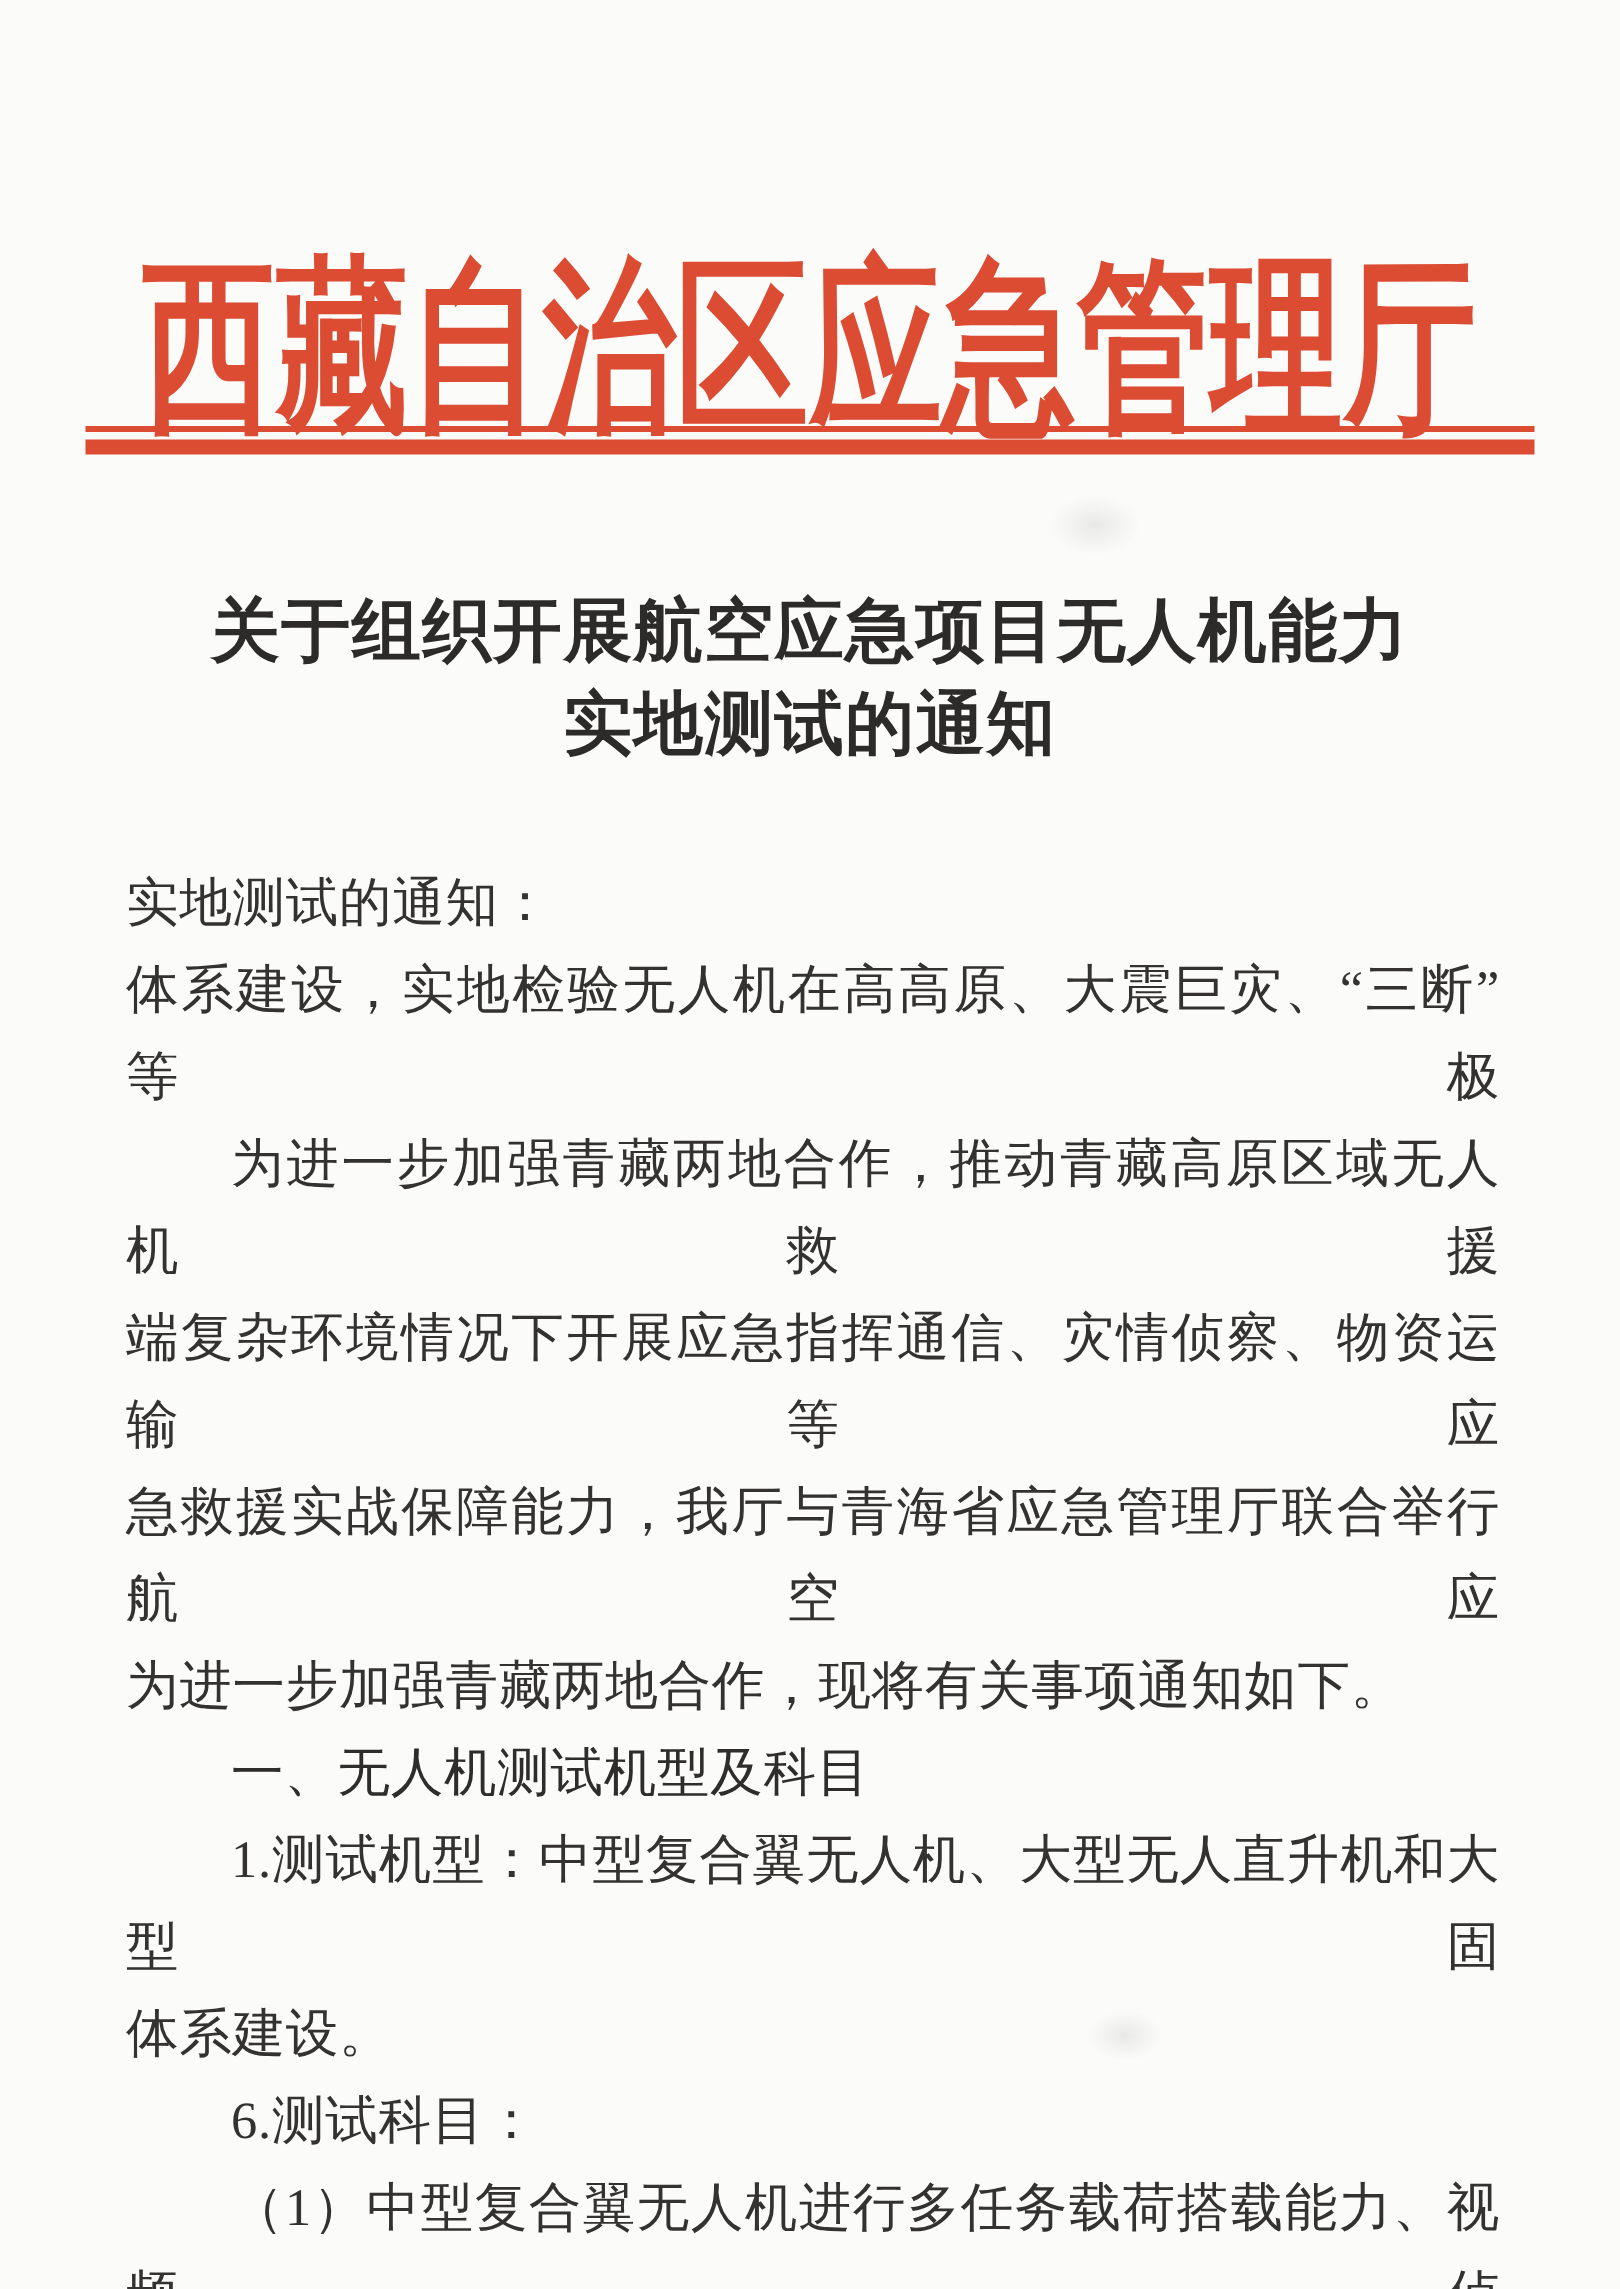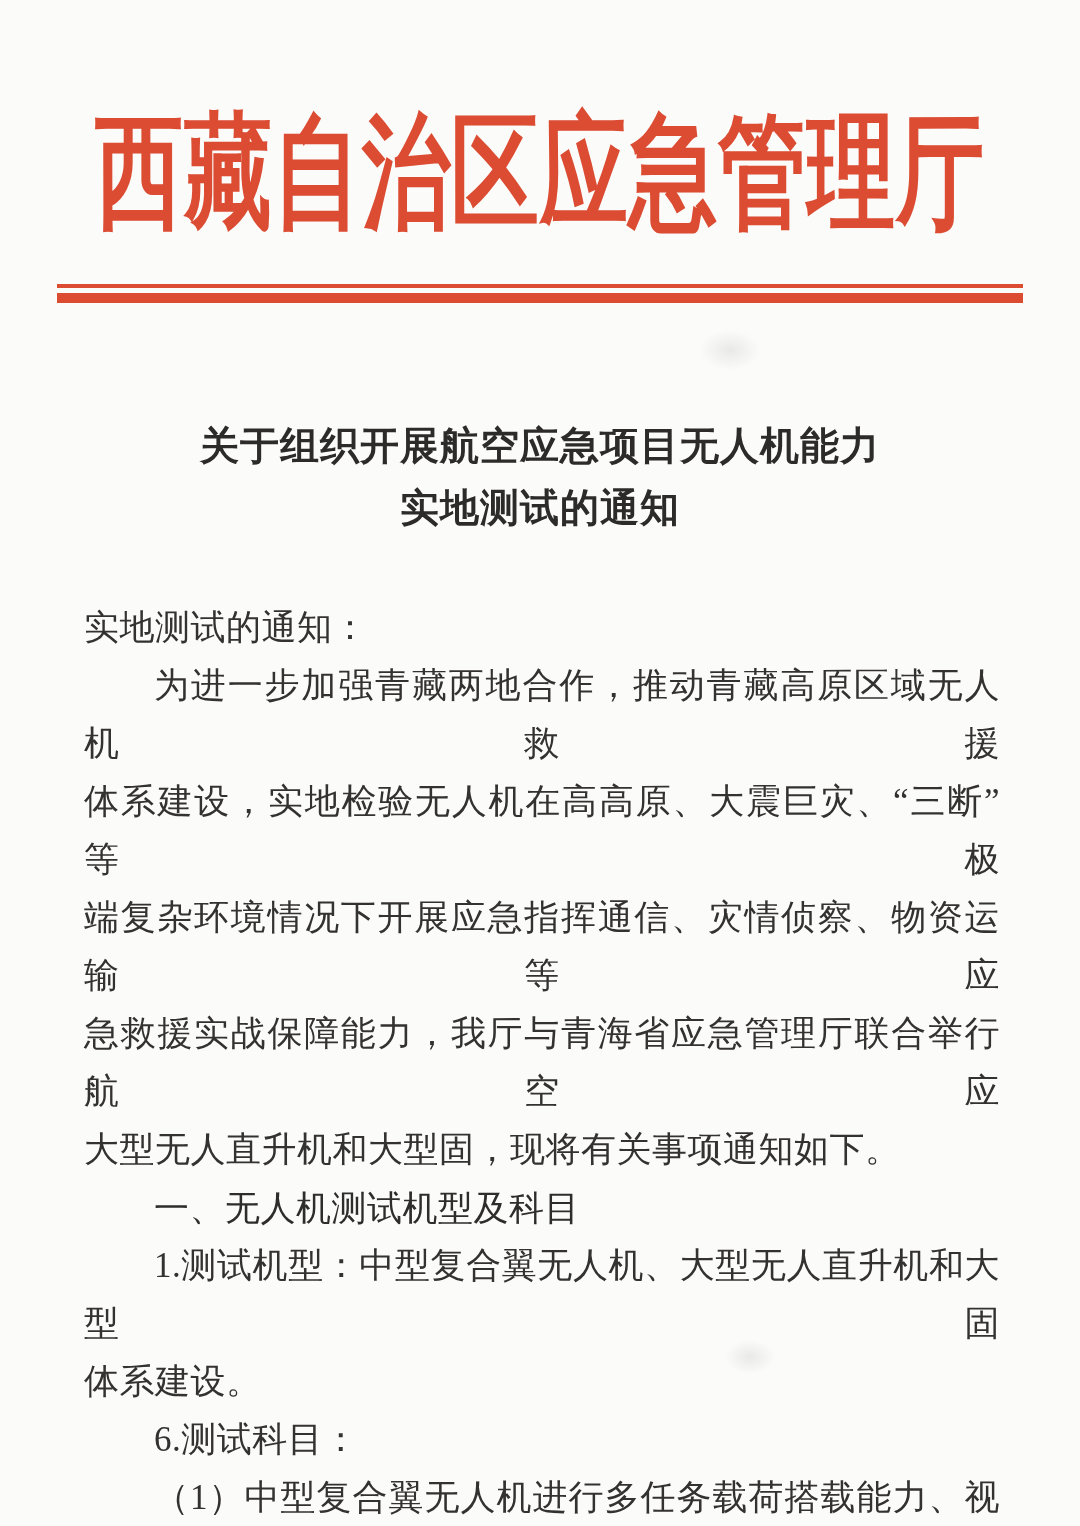--- a/index.html
+++ b/index.html
@@ -18,21 +18,21 @@
     background:var(--paper);
     overflow:hidden;
     font-family:"Liberation Serif","DejaVu Serif",serif;
   }
   
   .letterhead-text{
     margin-top:130px;
     height:148px;
     display:flex;
     justify-content:center;
-    align-items:flex-start;
+    align-items:flex-end;
   }
   .org-name{
     font-family:"Liberation Serif","DejaVu Serif",serif;
     font-weight:700;
     font-size:88px;
     line-height:1;
     color:var(--red);
     letter-spacing:1px;
     white-space:nowrap;
     transform:scaleY(1.42);
@@ -46,25 +46,25 @@
     height:4px;
     background:var(--red);
   }
   .rule-thick{
     height:10px;
     margin-top:5px;
     background:var(--red);
   }
   
   .doc-title{
-    margin-top:112px;
+    margin-top:86px;
     text-align:center;
     font-family:"Liberation Sans","DejaVu Sans",sans-serif;
     font-weight:700;
-    font-size:39px;
+    font-size:46px;
     line-height:62px;
     color:var(--title-ink);
     letter-spacing:1px;
   }
   .doc-title .t-line{display:block;}
   
   .doc-body{
     margin-top:60px;
     padding:0 80px 0 84px;
     font-size:35px;
@@ -110,25 +110,25 @@
     <span class="t-line">实地测试的通知</span>
   </h1>
 
   <main class="doc-body">
 
     <p>
       <span class="line">实地测试的通知：</span>
     </p>
 
     <p>
+      <span class="line fill">体系建设，实地检验无人机在高高原、大震巨灾、“三断”等极</span>
       <span class="line indent fill">为进一步加强青藏两地合作，推动青藏高原区域无人机救援</span>
-      <span class="line fill">体系建设，实地检验无人机在高高原、大震巨灾、“三断”等极</span>
       <span class="line fill">端复杂环境情况下开展应急指挥通信、灾情侦察、物资运输等应</span>
       <span class="line fill">急救援实战保障能力，我厅与青海省应急管理厅联合举行航空应</span>
-      <span class="line">大型无人直升机和大型固，现将有关事项通知如下。</span>
+      <span class="line">为进一步加强青藏两地合作，现将有关事项通知如下。</span>
     </p>
 
     <p>
       <span class="line indent sec-heading">一、无人机测试机型及科目</span>
     </p>
 
     <p>
       <span class="line indent fill">1.测试机型：中型复合翼无人机、大型无人直升机和大型固</span>
       <span class="line">体系建设。</span>
     </p>

